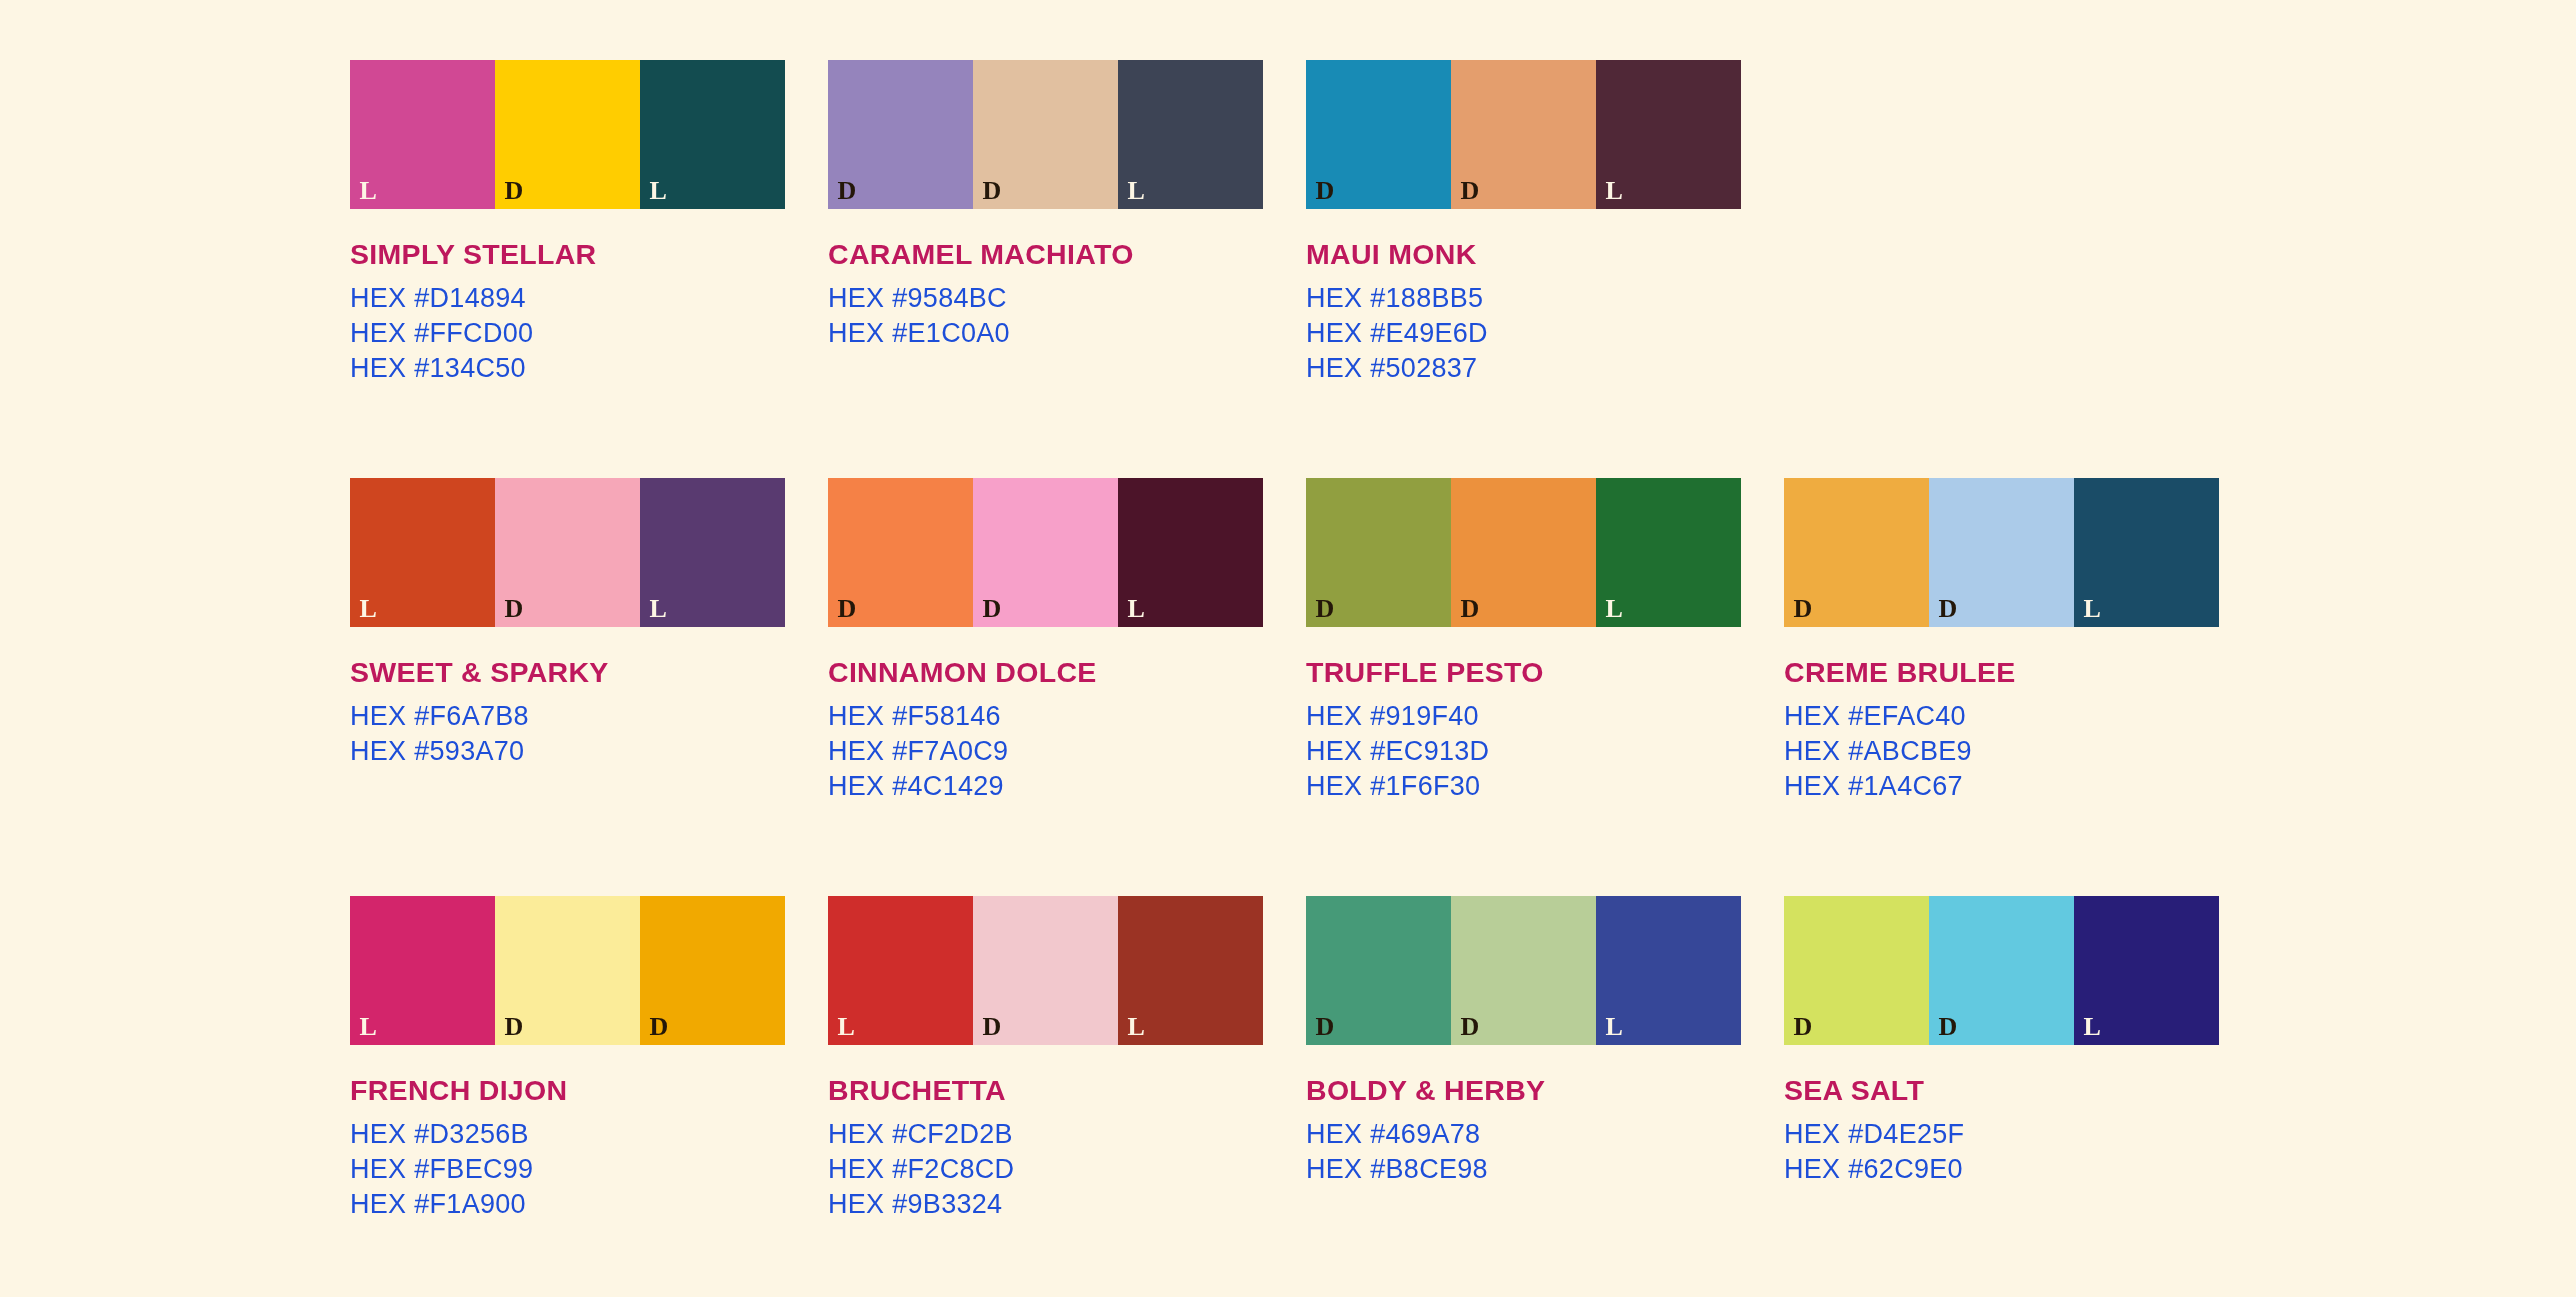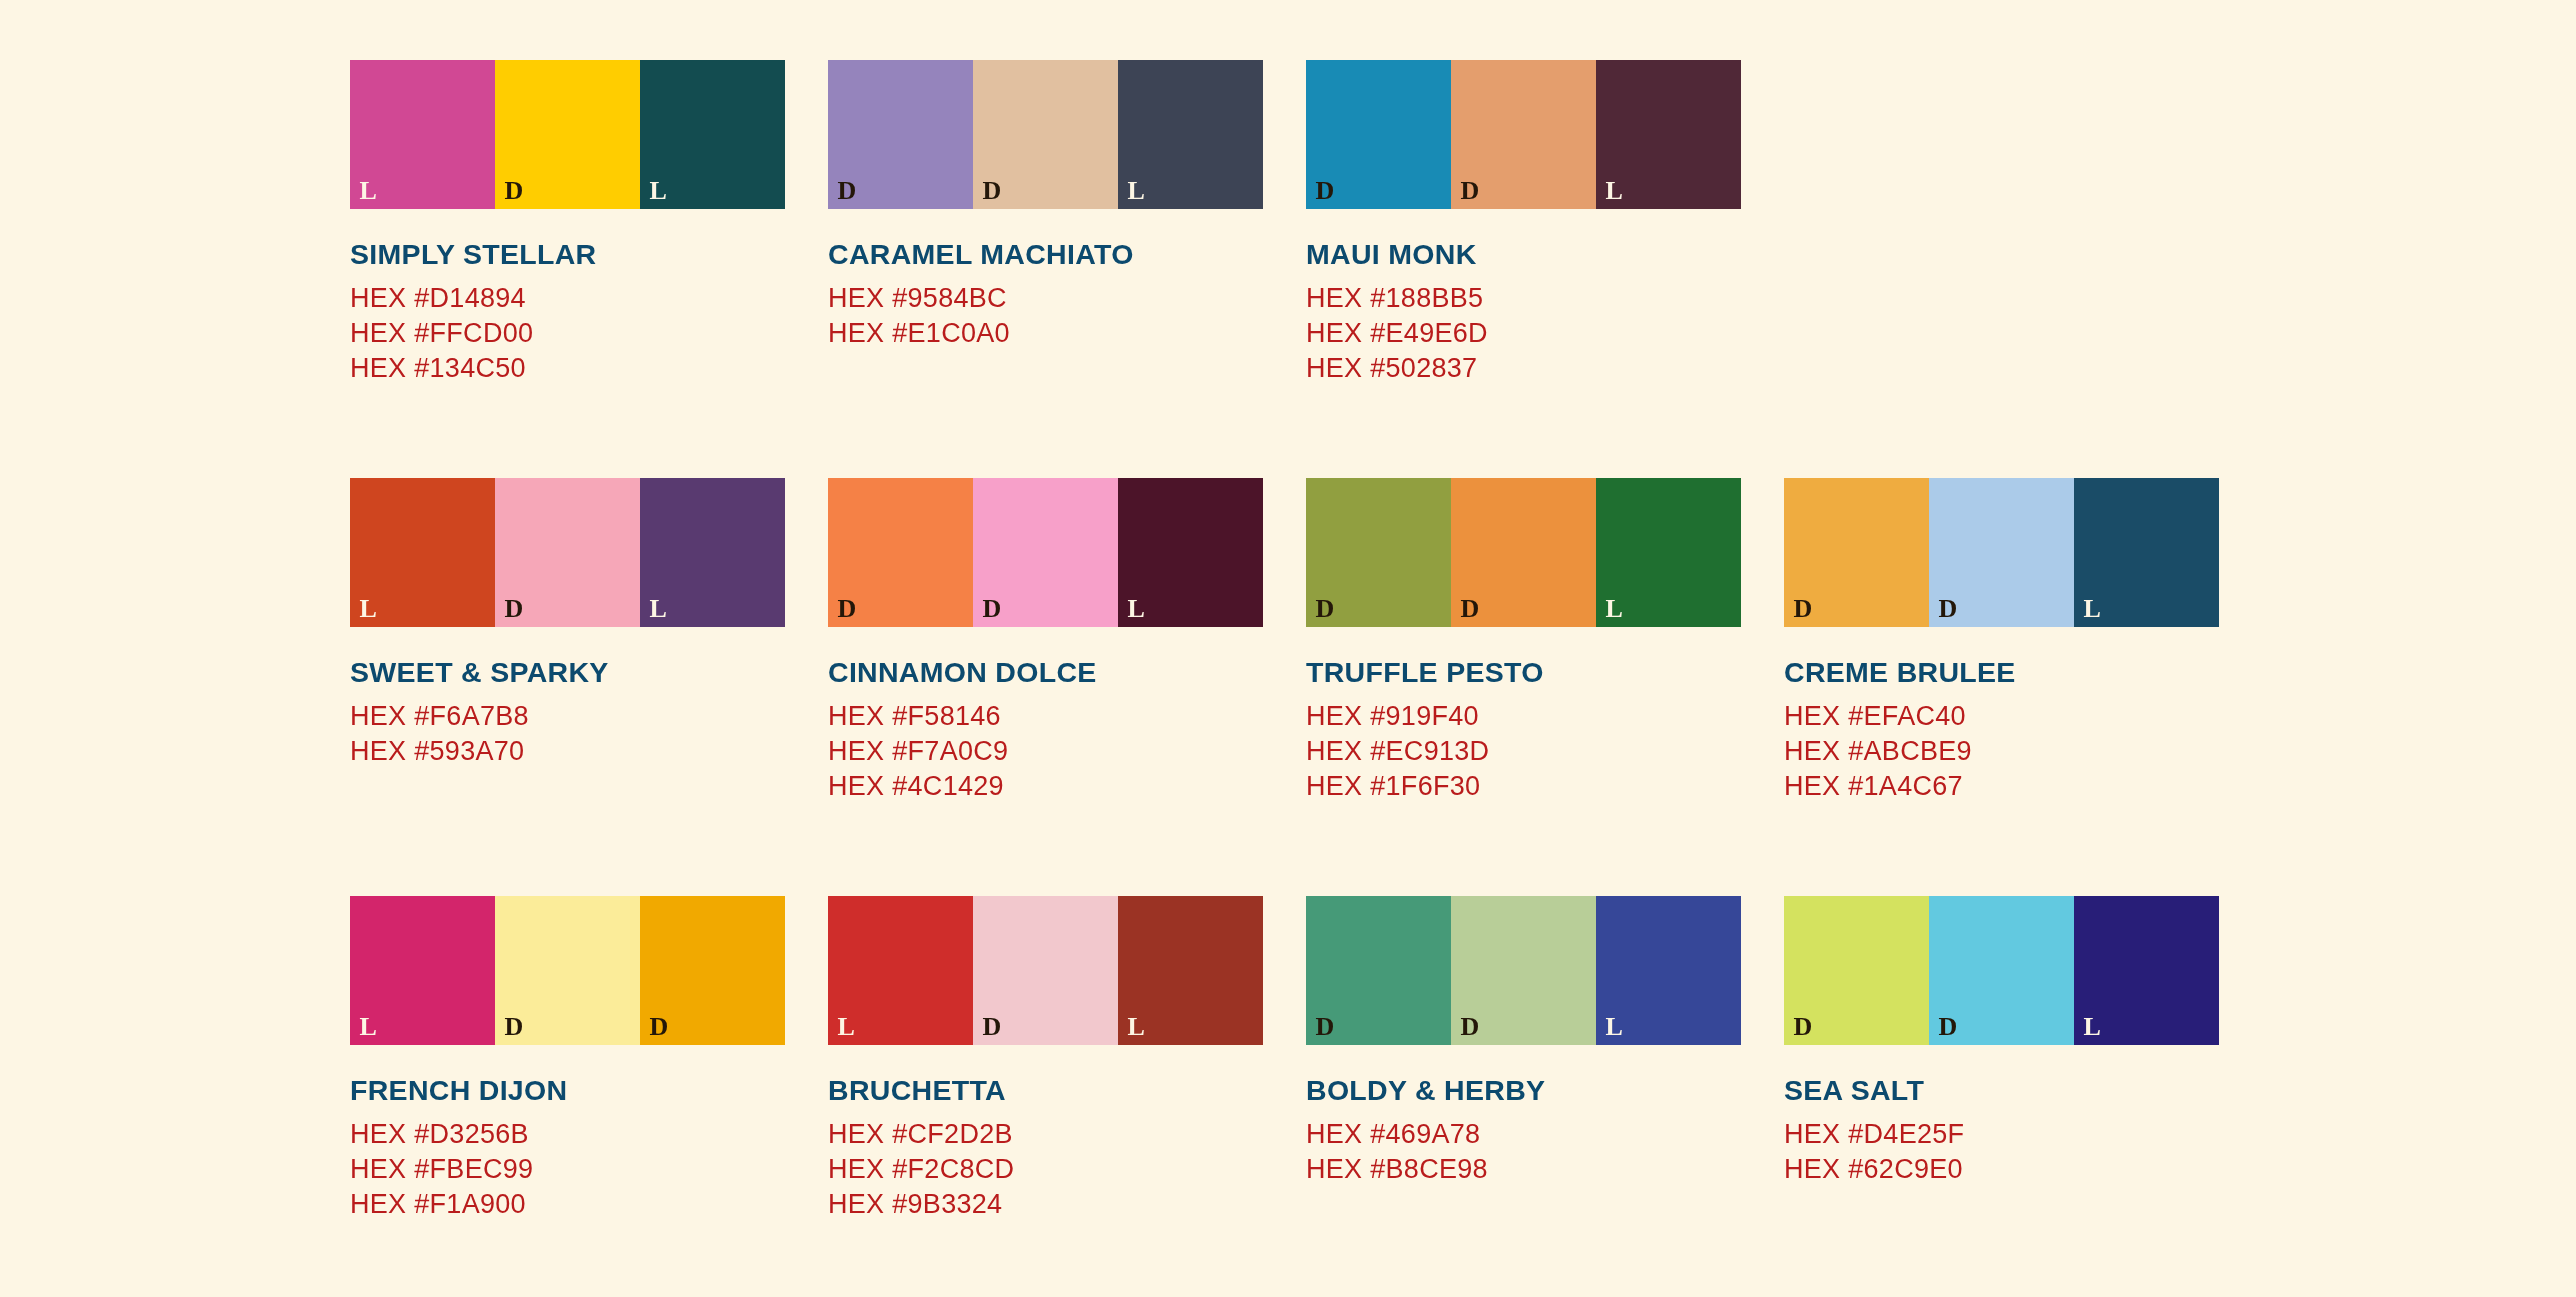--- a/index.html
+++ b/index.html
@@ -62,38 +62,38 @@
 
   .palette-info {
     padding-top: 31px;
   }
 
   .palette-title {
     font-family: "Liberation Sans", sans-serif;
     font-weight: 700;
     font-size: 28.5px;
     letter-spacing: 0.3px;
-    color: #0c4a6e;
+    color: #be185d;
     line-height: 1.0;
     margin: 0 0 12px 0;
     white-space: nowrap;
   }
 
   .hex-list {
     list-style: none;
     margin: 0;
     padding: 0;
   }
 
   .hex-line {
     font-family: "Liberation Sans", sans-serif;
     font-weight: 400;
     font-size: 27px;
     letter-spacing: 0.3px;
-    color: #b91c1c;
+    color: #1d4ed8;
     line-height: 35px;
     white-space: nowrap;
   }
 </style>
 </head>
 <body>
 
 <div class="sheet">
   <div class="palette-grid">
       <div class="palette-card">

